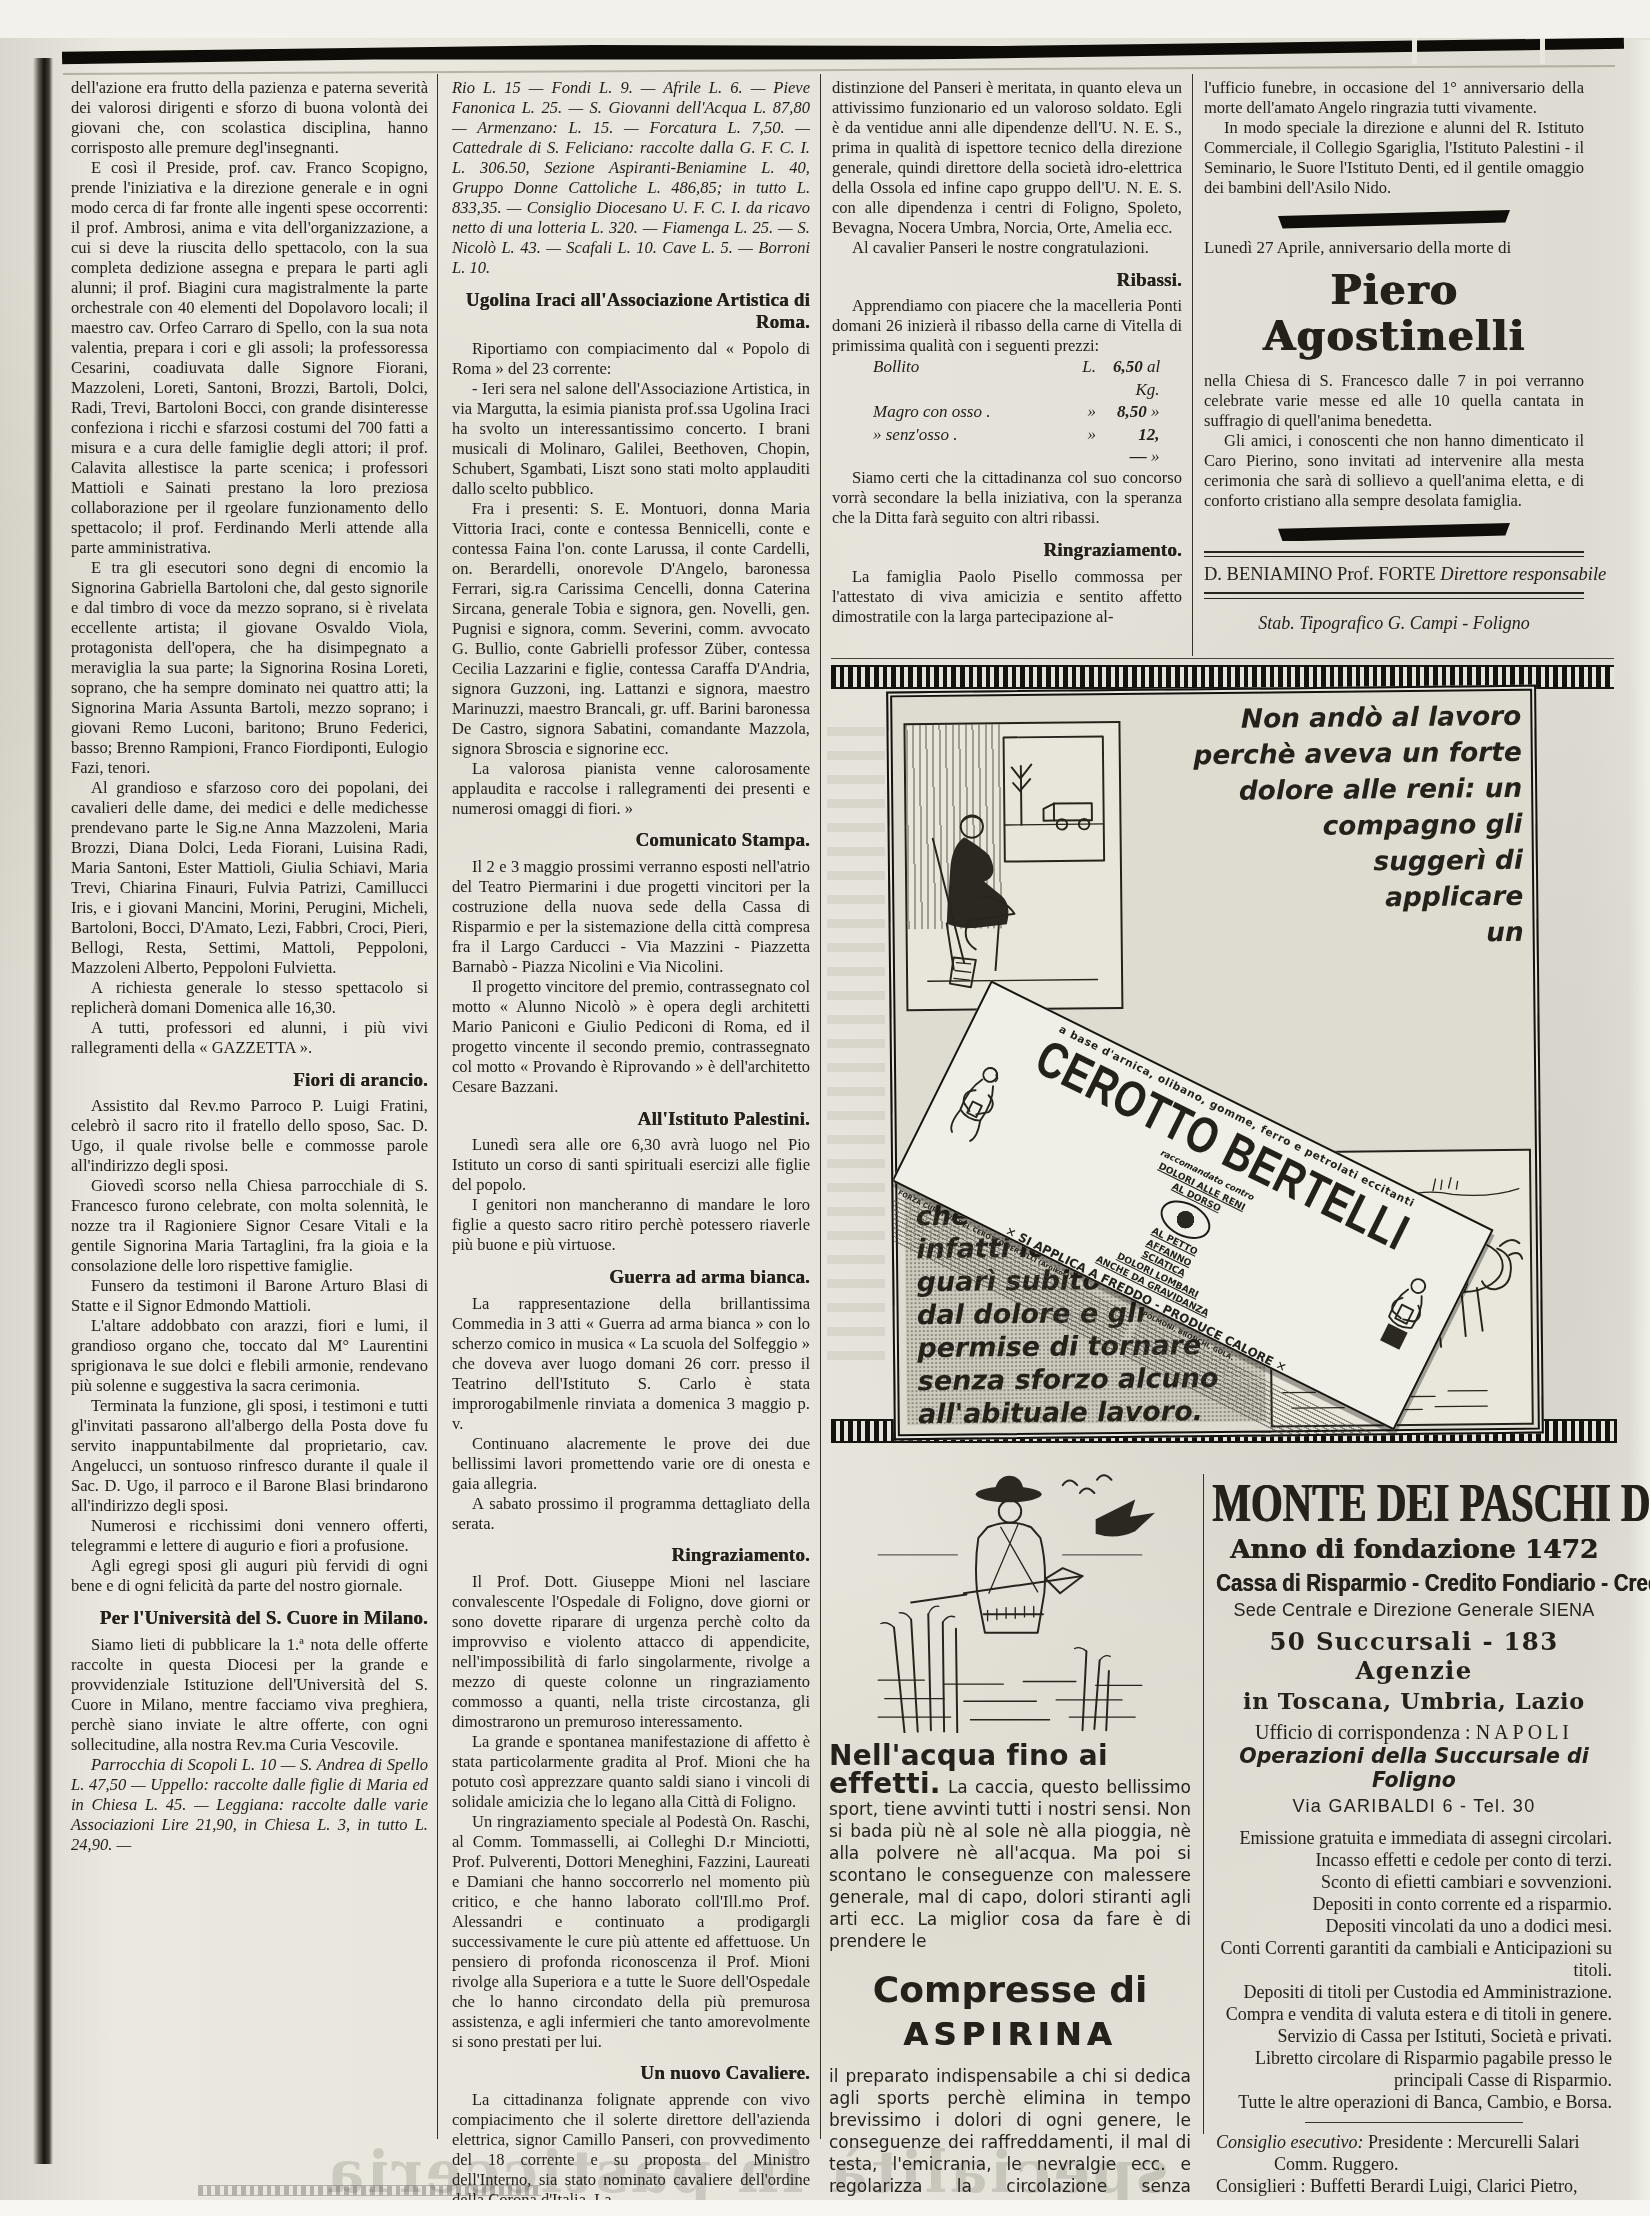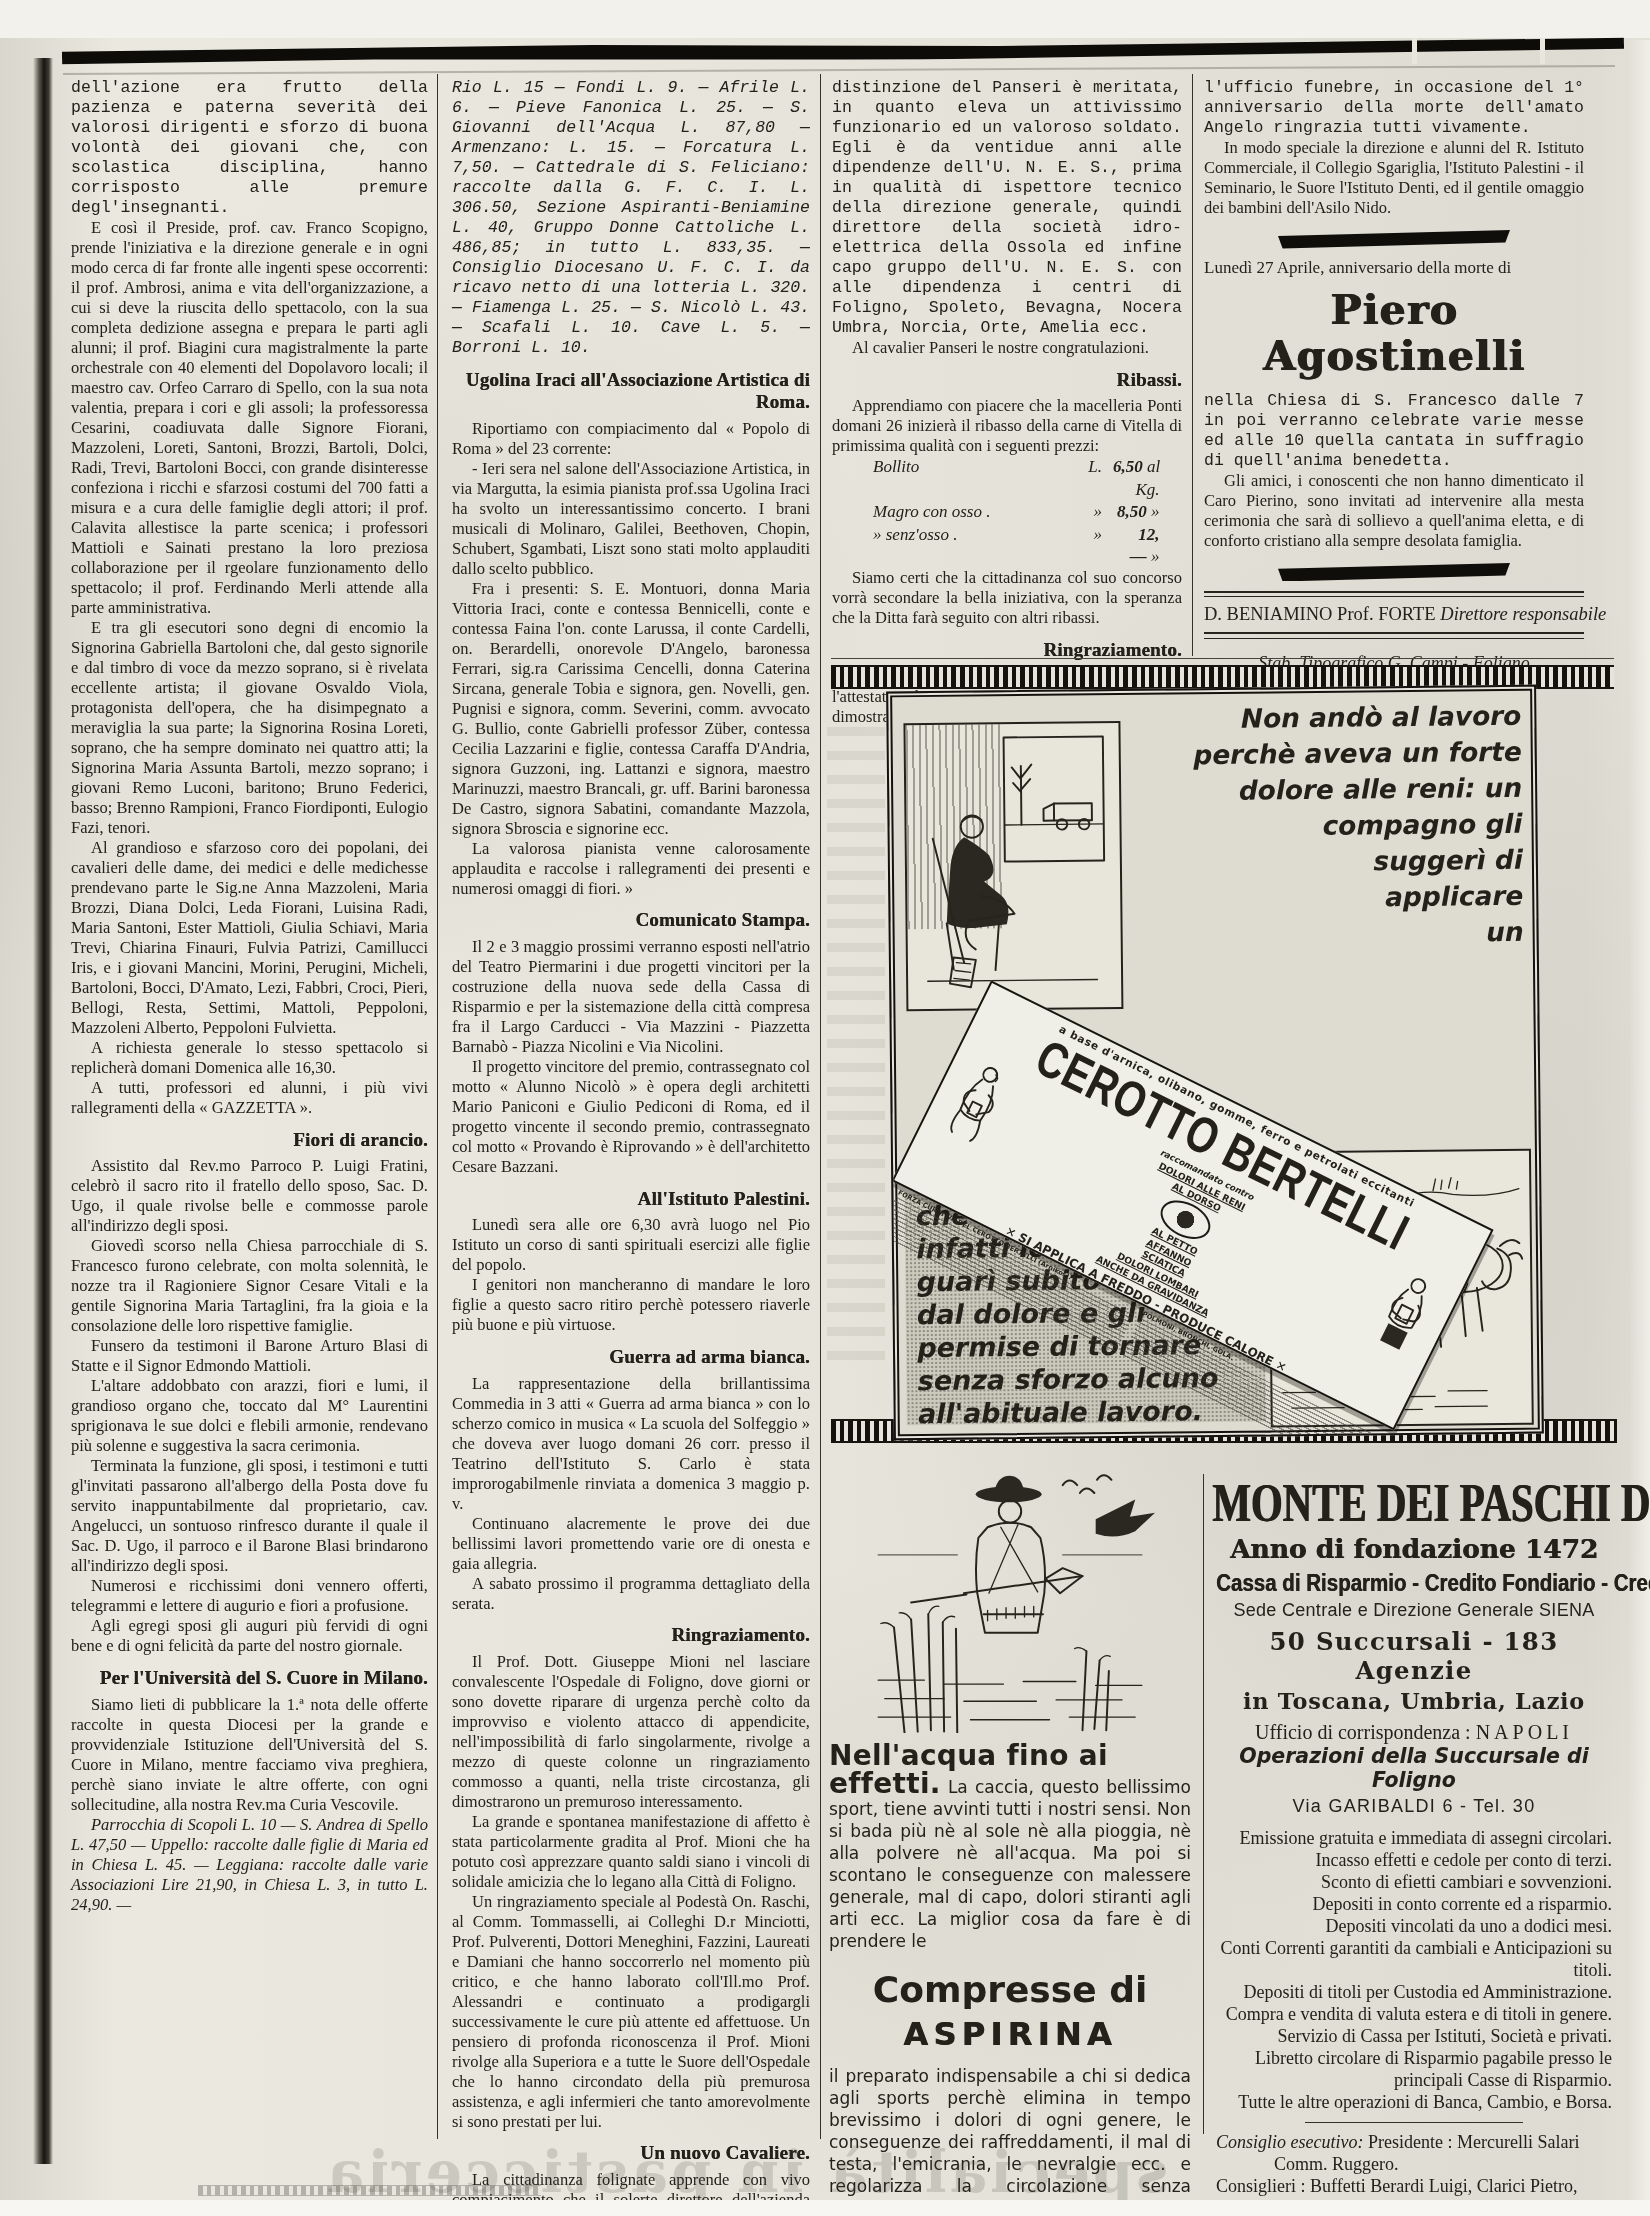--- a/index.html
+++ b/index.html
@@ -25,27 +25,27 @@
   #vr2{left:820px;top:74px;height:2065px;}
   #vr3{left:1192px;top:74px;height:582px;}
   #vr4{left:1203px;top:1474px;height:660px;}
 
   .col{position:absolute;top:78px;text-align:justify;font-size:16.5px;line-height:20px;}
   #col1{left:71px;width:357px;}
   #col2{left:452px;width:358px;}
   #col3{left:832px;width:350px;}
   #col4{left:1204px;width:380px;}
   .col p{margin:0;text-indent:20px;}
-  .col p.ni{text-indent:0;font-family:Liberation Mono, monospace;}
+  .col p.ni{text-indent:0;}
   .col p.it{font-style:italic;}
   .h{font-family:Liberation Serif, serif;font-weight:bold;font-size:19px;line-height:22.4px;
      letter-spacing:0.2px;margin:10.6px 0 5.3px;text-align:right;text-shadow:0.3px 0 currentColor;}
 
   .price{display:grid;grid-template-columns:max-content 1fr max-content 69px;font-style:italic;
-     font-size:17px;line-height:22.4px;padding-left:41px;column-gap:11px;}
+     font-size:17px;line-height:22.4px;padding-left:41px;column-gap:17px;}
   .price .u{text-align:right;padding-right:22.4px;}
 
   .divider{height:18.5px;background:#0f0e0b;margin:12px auto 9.2px;width:232px;
      clip-path:polygon(0 32%,100% 0,98% 68%,2% 100%);}
   .agost-intro{text-indent:0!important;font-size:17px;margin-top:4px!important;}
   .agost-title{text-align:center;font-family:"DejaVu Serif",serif;font-weight:bold;font-size:41px;
      line-height:46px;letter-spacing:1.3px;margin:9.2px 0 12px;text-shadow:1.3px 0 0 currentColor;}
   .rule2{height:3.3px;border-top:2px solid #26241e;border-bottom:0.7px solid #26241e;margin:6.6px 0;}
   .direttore{text-align:center;font-size:18.5px;line-height:22.4px;white-space:nowrap;}
   .direttore .role{font-style:italic;}

